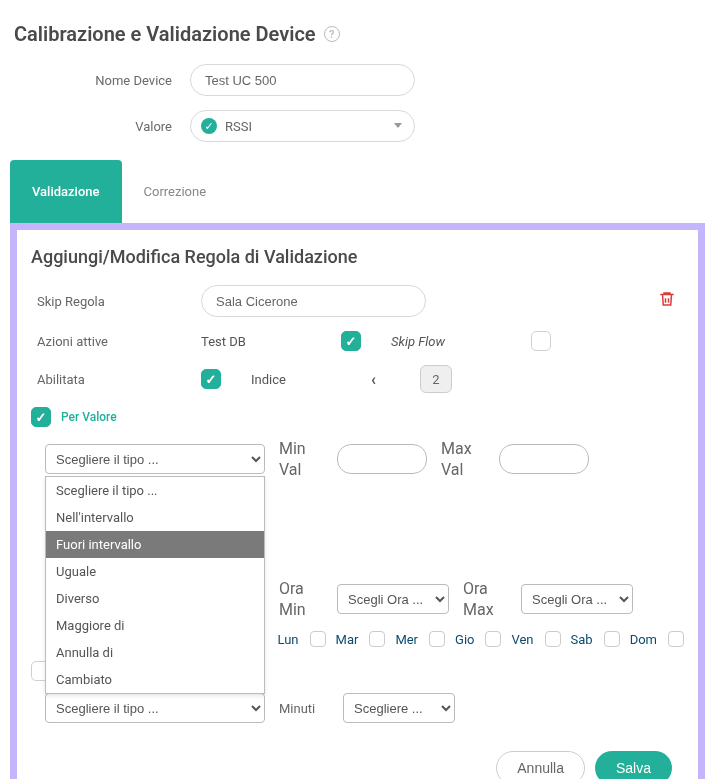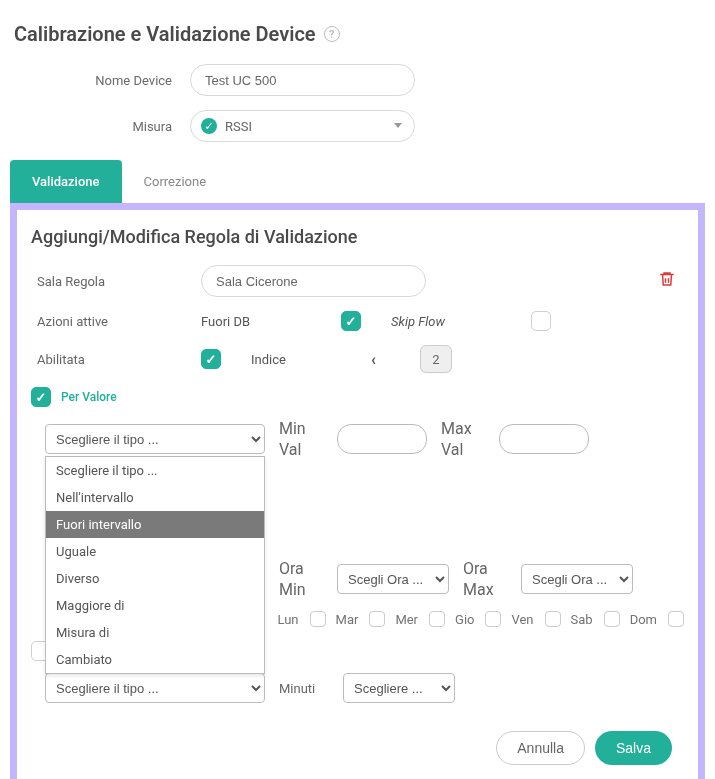--- a/index.html
+++ b/index.html
@@ -57,21 +57,21 @@
     border-right: 4px solid transparent;
     border-top: 5px solid #999;
   }
   .check-circle {
     width: 16px; height: 16px; border-radius: 50%;
     background: #22b09a; display: inline-flex; align-items: center; justify-content: center;
     color:#fff; font-size: 11px;
   }
   .tabs { display: flex; gap: 0; }
   .tab {
-    padding: 14px 22px;
+    padding: 24px 22px;
     border-radius: 4px 4px 0 0;
     font-size: 13px;
     cursor: pointer;
     color: #888;
   }
   .tab.active { background: #22b09a; color: #fff; font-weight: 500;}
   .panel {
     border: 7px solid #c4b5fd;
     padding: 16px 14px 20px 14px;
   }
@@ -119,21 +119,21 @@
   .subgrid { display:flex; align-items:center; gap:14px; margin-left:14px; margin-bottom:12px;}
   .native-select, .native-input {
     border:1px solid #bbb; border-radius:4px; height:30px;
     font-size:13px; color:#555; background:#fff;
   }
   .native-select { width:220px; padding:0 6px; }
   .native-select.sm { width:112px;}
   .native-input { width:90px; padding:0 8px; border-radius:14px;}
   .kv { display:flex; flex-direction:column; gap:2px; color:#666; font-size:16px; width:44px;}
   .days-row { display:flex; align-items:center; gap:10px; margin-left:14px; margin-top:8px; margin-bottom:10px;}
-  .day { display:flex; align-items:center; gap:11px; color:#737373; font-size:13px;}
+  .day { display:flex; align-items:center; gap:11px; color:#0c4a6e; font-size:13px;}
   .day .chk { width:16px; height:16px; border-radius:4px; border:1px solid #ccc; background:#fff;}
   .dropdown-wrap { position:relative; margin-left:14px;}
   .dropdown-list {
     position:absolute; top:32px; left:0; width:220px;
     border:1px solid #bbb; background:#fff; z-index:10;
     box-shadow:0 2px 4px rgba(0,0,0,0.1);
   }
   .dropdown-item { padding:6px 10px; font-size:13px; color:#555; cursor:pointer;}
   .dropdown-item.hl { background:#7a7a7a; color:#fff;}
   .footer { display:flex; justify-content:flex-end; gap:10px; margin-top:28px; margin-right:12px;}
@@ -153,52 +153,52 @@
   <span>Calibrazione e Validazione Device</span>
   <span class="help-icon">?</span>
 </div>
 
 <div class="top-form">
   <div class="form-row">
     <div class="form-label">Nome Device</div>
     <input class="text-input" value="Test UC 500" style="">
   </div>
   <div class="form-row">
-    <div class="form-label">Misura</div>
+    <div class="form-label">Valore</div>
     <div class="select-pill">
       <span class="check-circle">✓</span>
       <span>RSSI</span>
       <span class="caret"></span>
     </div>
   </div>
 </div>
 
 <div class="tabs">
   <div class="tab active">Validazione</div>
   <div class="tab">Correzione</div>
 </div>
 
 <div class="panel">
   <div class="panel-title">Aggiungi/Modifica Regola di Validazione</div>
 
   <div class="row">
-    <div class="col-label">Sala Regola</div>
+    <div class="col-label">Skip Regola</div>
     <input class="text-input2" value="Sala Cicerone" style="">
     <span class="trash">
       <svg width="18" height="18" viewBox="0 0 24 24" fill="none" stroke="#d83a3a" stroke-width="2">
           <path d="M3 6h18M8 6V4h8v2M6 6l1 14h10l1-14M10 11v6M14 11v6"></path>
         </svg>
     </span>
   </div>
 
   <div class="row">
     <div class="col-label">Azioni attive</div>
     <div class="inline-gap">
       <div style="display:flex;align-items:center;gap:60px;">
-        <span style="color:#555;width:80px;">Fuori DB</span>
+        <span style="color:#555;width:80px;">Test DB</span>
         <span class="checkbox-sq checked"></span>
       </div>
       <div style="display:flex;align-items:center;gap:60px;">
         <span style="color:#555;width:80px;font-style:italic;">Skip Flow</span>
         <span class="checkbox-sq"></span>
       </div>
     </div>
   </div>
 
   <div class="row">
@@ -220,21 +220,21 @@
       <select class="native-select">
         <option>Scegliere il tipo ...</option>
       </select>
       <div class="dropdown-list">
         <div class="dropdown-item">Scegliere il tipo ...</div>
         <div class="dropdown-item">Nell'intervallo</div>
         <div class="dropdown-item hl">Fuori intervallo</div>
         <div class="dropdown-item">Uguale</div>
         <div class="dropdown-item">Diverso</div>
         <div class="dropdown-item">Maggiore di</div>
-        <div class="dropdown-item">Misura di</div>
+        <div class="dropdown-item">Annulla di</div>
         <div class="dropdown-item">Cambiato</div>
       </div>
     </div>
     <div class="kv">
       <span>Min</span>
       <span>Val</span>
     </div>
     <input class="native-input" style="">
     <div class="kv">
       <span>Max</span>

